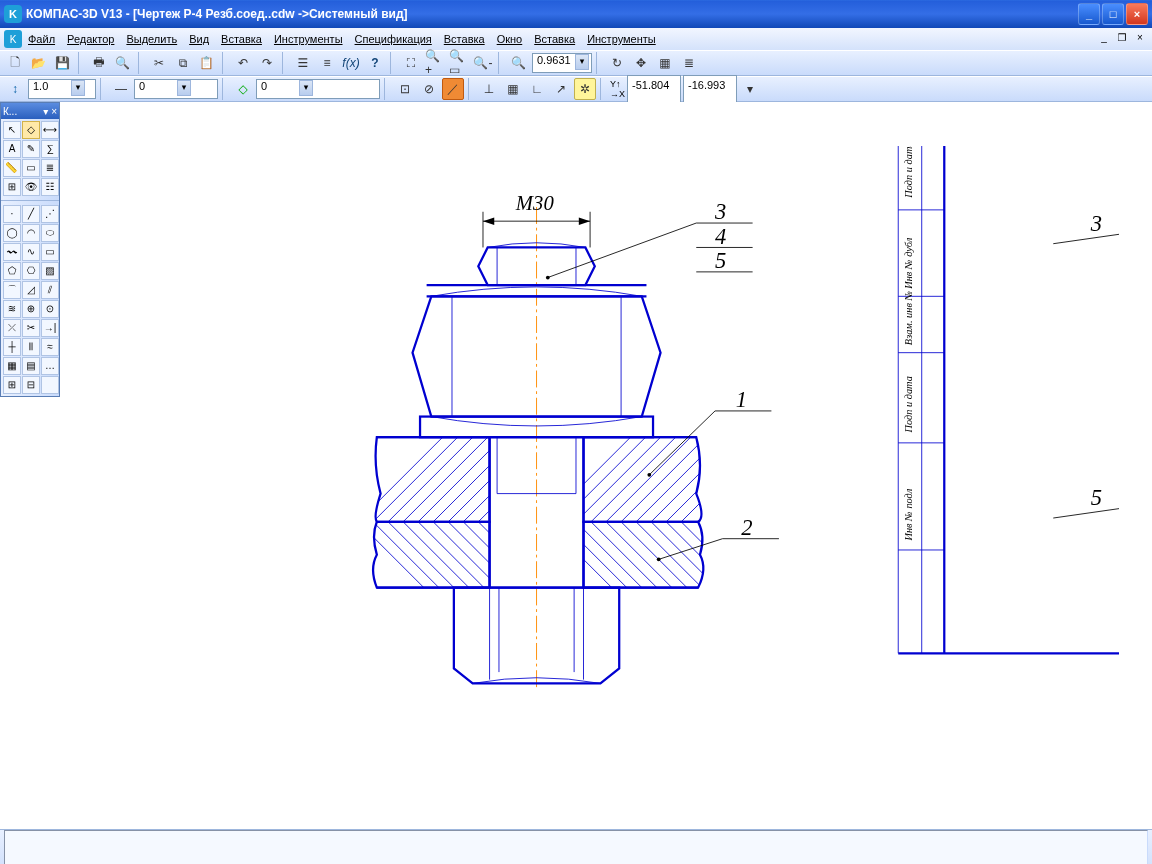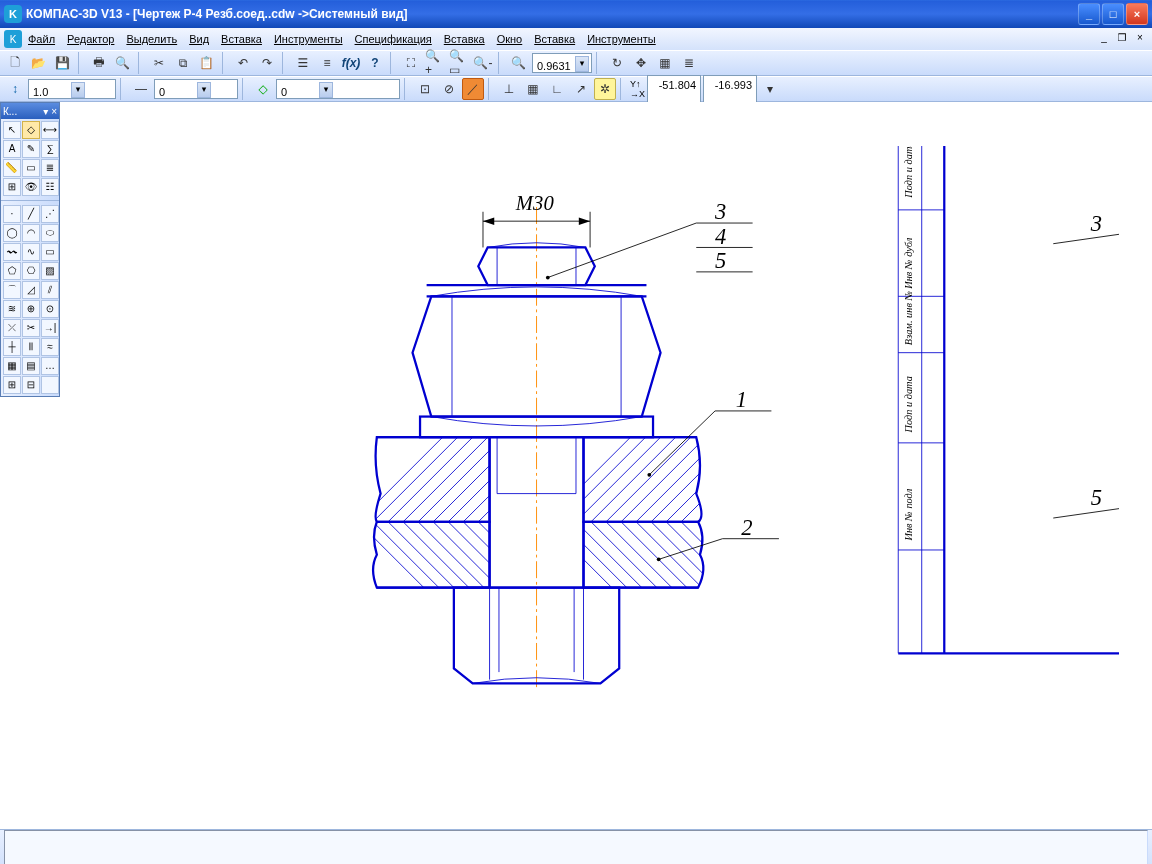--- a/index.html
+++ b/index.html
@@ -18,24 +18,24 @@
   .menubar { height:22px; background:linear-gradient(to bottom,#f2f6ff,#d4e2fb); display:flex; align-items:center; padding-left:4px; font-size:11px; }
   .menubar .it { padding:2px 6px; cursor:default; text-decoration:underline dotted transparent; }
   .menubar .it u { text-decoration:underline;margin-top:24px; }
   .menubar .mdiwrap { margin-left:auto; display:flex; gap:2px; padding-right:4px; }
   .menubar .mdi { width:16px; height:14px; font-size:10px; text-align:center; line-height:12px; color:#000;}
 
   
   .toolbar { height:26px; background:linear-gradient(to bottom,#e8f0ff,#c9dbfb); border-top:1px solid #fff; border-bottom:1px solid #9db6dd; display:flex; align-items:center; padding:0 4px; gap:2px; }
   .tbtn { width:22px; height:22px; border:1px solid transparent; display:flex; align-items:center; justify-content:center; font-size:12px; color:#333; border-radius:2px;}
   .tsep { width:6px; height:22px; border-left:1px solid #9db6dd; margin:0 2px;}
-  .combo { height:20px; background:#fff; border:1px solid #7f9db9; font-size:11px; display:flex; align-items:flex-end; padding:0 2px 0 4px; }
+  .combo { height:20px; background:#fff; border:1px solid #7f9db9; font-size:11px; display:flex; align-items:flex-start; padding:0 2px 8px 4px; }
   .combo span { min-width:36px; }
   .combo .arrow { width:14px; height:16px; background:linear-gradient(#dbe6f6,#b8cdee); border:1px solid #9db6dd; margin-left:2px; text-align:center; line-height:13px; font-size:9px;}
-  .nfield { height:28px; background:#fff; border:1px solid #7f9db9; padding:0 4px; font-size:11px; line-height:18px; min-width:54px; text-align:right;}
+  .nfield { height:28px; background:#fff; border:1px solid #7f9db9; padding:0 4px; font-size:11px; line-height:18px; min-width:54px; text-align:left;}
   .tbtn.active{background:#f08a34; border-color:#c05a10;}
   .tbtn.ylw{background:#fff59b;border-color:#c0b050;}
   .coordbox{font-size:11px; display:flex; align-items:center; gap:2px;}
 
   
   .workwrap { position:relative; height:727px; background:#fff; }
   .vtoolbox { position:absolute; left:0; top:0; width:60px; background:linear-gradient(to right,#e8f0ff,#c9dbfb); border:1px solid #597db4; }
   .vtoolbox .hdr{height:16px;background:linear-gradient(to bottom,#5a8ce0,#2a5fbe);color:#fff;font-size:10px;display:flex;align-items:center;justify-content:space-between;padding:0 2px;}
   .vtoolbox .grid{display:grid; grid-template-columns:repeat(3,18px); gap:1px; padding:2px; }
   .vtoolbox .vb{width:18px;height:18px;border:1px solid #b0c4e4;background:#f2f7ff;font-size:10px;text-align:center;line-height:16px;overflow:hidden;}
@@ -89,21 +89,21 @@
   <div class="tsep"></div>
   <div class="tbtn">✂</div>
   <div class="tbtn">⧉</div>
   <div class="tbtn">📋</div>
   <div class="tsep"></div>
   <div class="tbtn">↶</div>
   <div class="tbtn">↷</div>
   <div class="tsep"></div>
   <div class="tbtn">☰</div>
   <div class="tbtn">≡</div>
-  <div class="tbtn" style="font-weight:bold;font-style:italic;color:#147;text-align:right;">f(x)</div>
+  <div class="tbtn" style="font-weight:normal;font-style:italic;color:#147;text-align:right;">f(x)</div>
   <div class="tbtn" style="color:#147;font-weight:bold;">?</div>
   <div class="tsep"></div>
   <div class="tbtn">⛶</div>
   <div class="tbtn">🔍+</div>
   <div class="tbtn">🔍▭</div>
   <div class="tbtn">🔍-</div>
   <div class="tsep"></div>
   <div class="tbtn">🔍</div>
   <div class="combo">
       <span>0.9631</span>
@@ -111,21 +111,21 @@
     </div>
   <div class="tsep"></div>
   <div class="tbtn">↻</div>
   <div class="tbtn">✥</div>
   <div class="tbtn">▦</div>
   <div class="tbtn">≣</div>
 </div>
 
 <div class="toolbar">
   <div class="tbtn" style="color:#16a;">↕</div>
-  <div class="combo" style="width:88px;">
+  <div class="combo" style="width:68px;">
       <span>1.0</span>
       <div class="arrow">▾</div>
     </div>
   <div class="tsep"></div>
   <div class="tbtn">—</div>
   <div class="combo" style="width:84px;">
       <span>0</span>
       <div class="arrow">▾</div>
     </div>
   <div class="tsep"></div>

